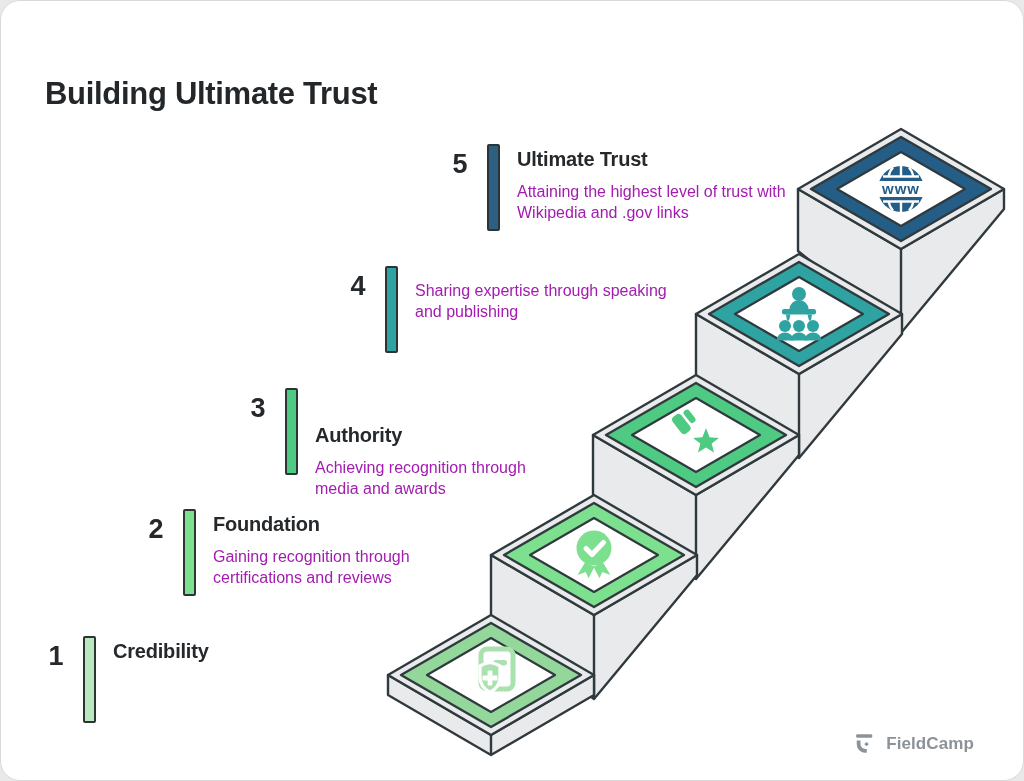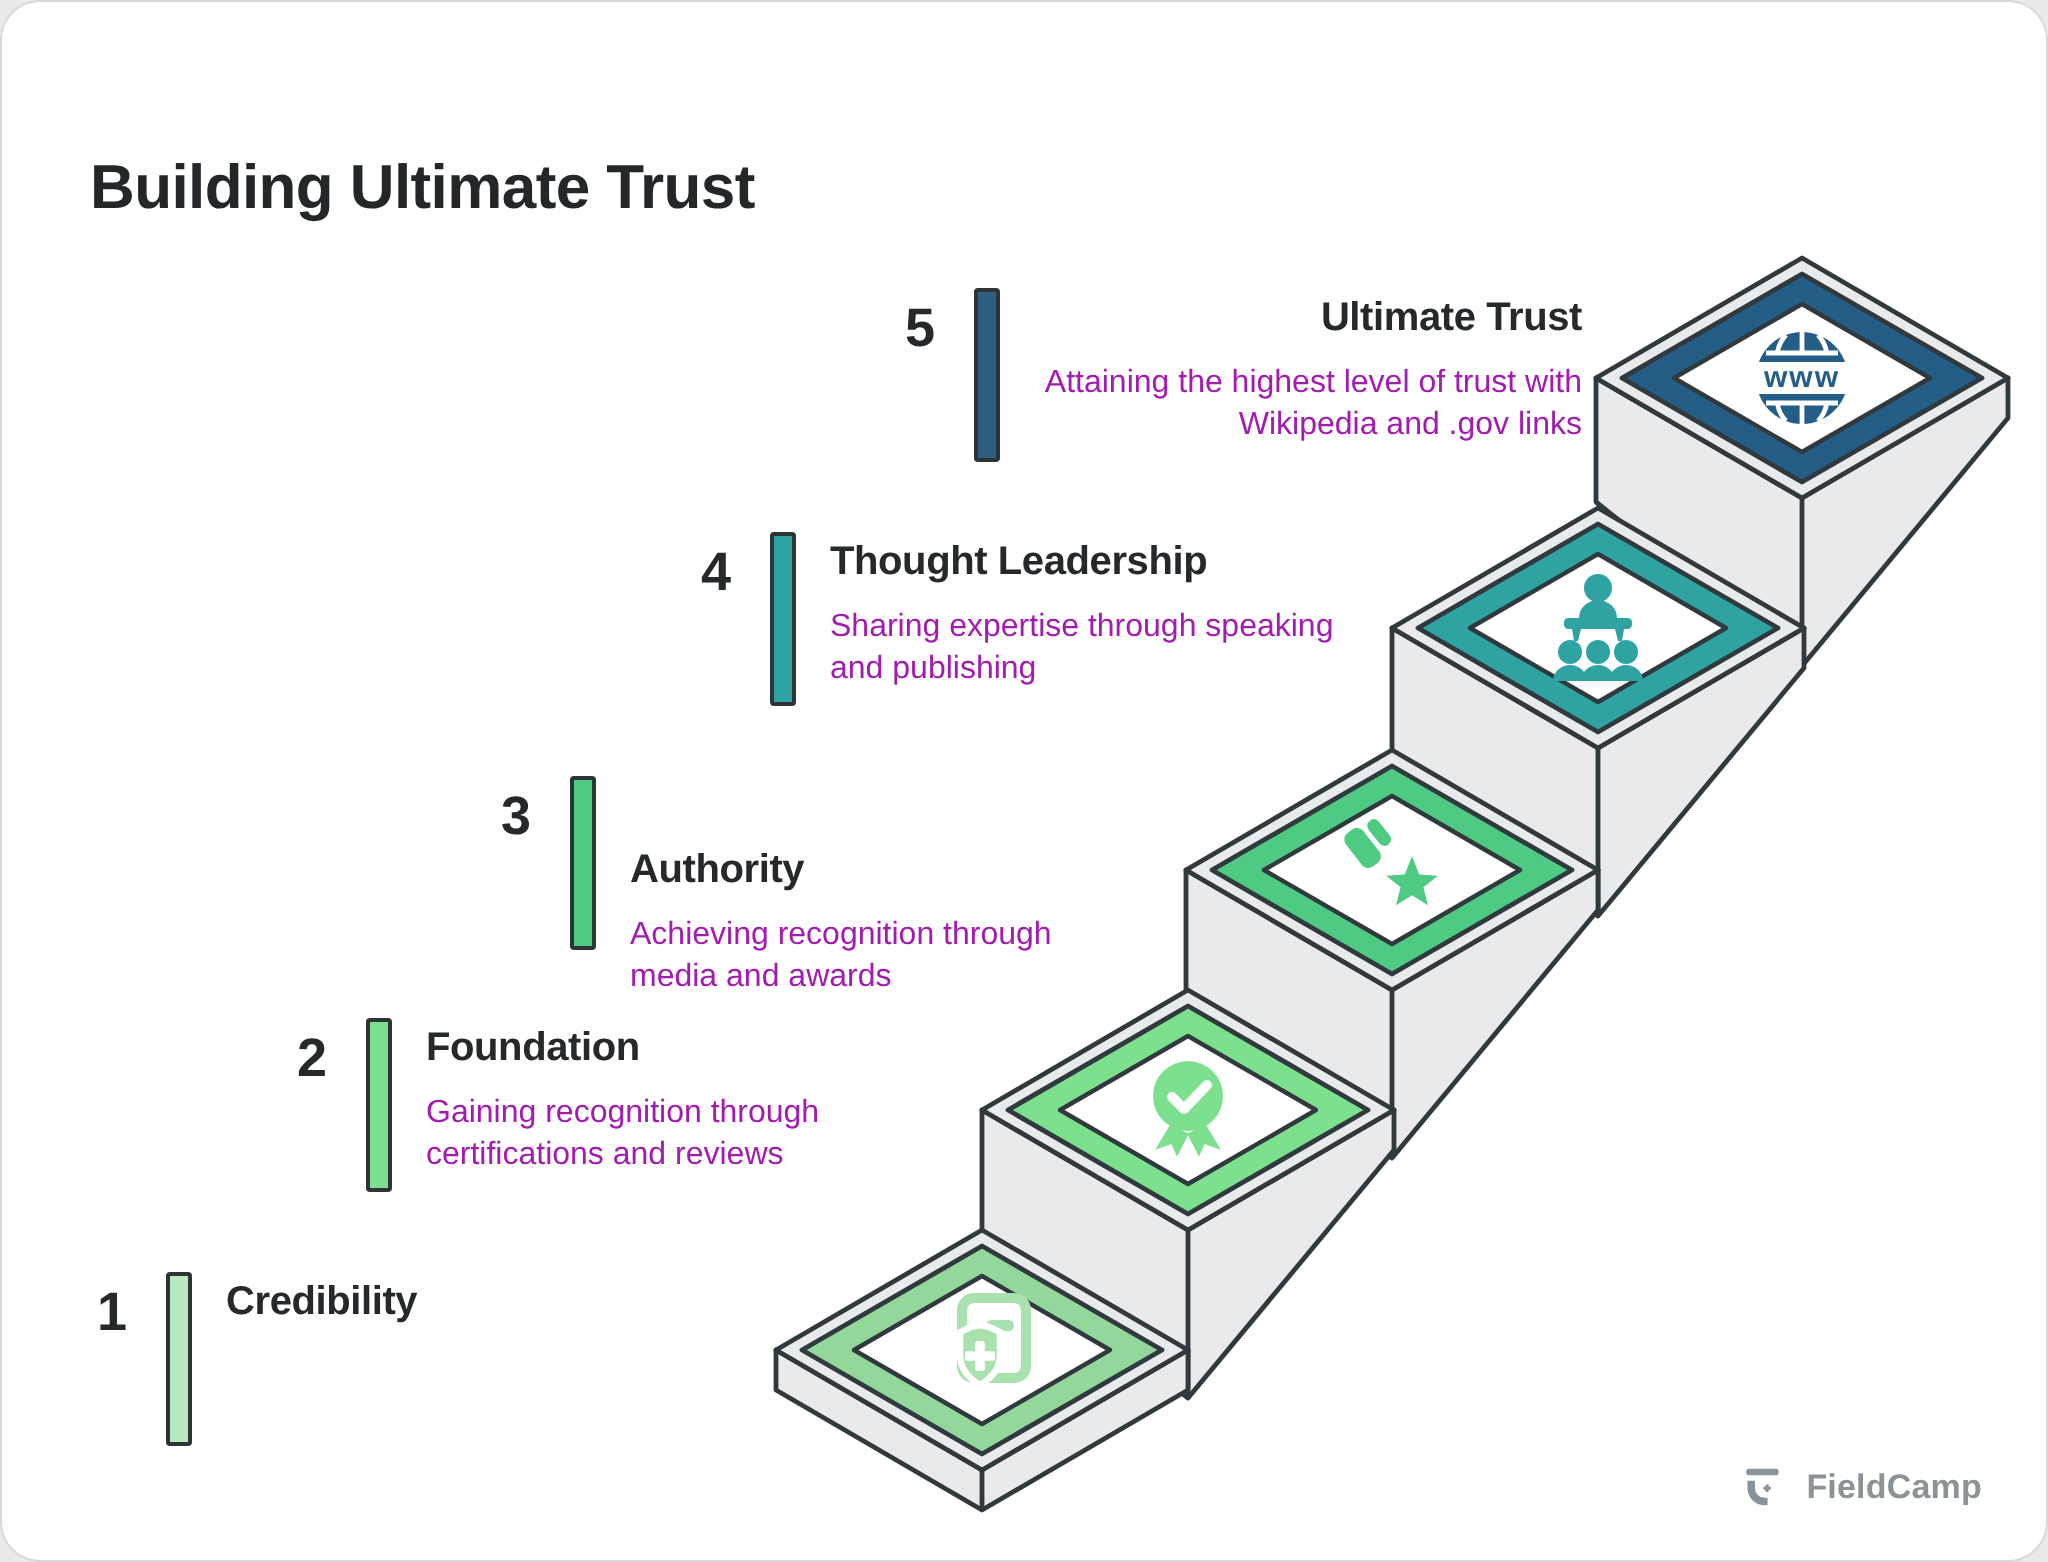--- a/index.html
+++ b/index.html
@@ -12,26 +12,26 @@
   .face{fill:#e9eaeb;stroke:#303a3e;stroke-width:2.4;stroke-linejoin:round;}
   .edge{stroke:#303a3e;stroke-width:2.4;fill:none;}
   .tile{stroke:#303a3e;stroke-width:2.4;stroke-linejoin:round;}
   .tile-inner{fill:#ffffff;stroke:#303a3e;stroke-width:2.2;stroke-linejoin:round;}
   .step-label{position:absolute;display:flex;align-items:flex-start;}
   .num{width:30px;text-align:center;padding-top:5px;font-size:27px;font-weight:700;color:#26292c;}
   .bar{width:13px;height:87px;margin-left:12px;border:2.5px solid #2d3436;border-radius:2px;box-sizing:border-box;}
   .txt{margin-left:17px;padding-top:4px;}
   .txt h2{margin:0;font-size:20px;font-weight:700;color:#26292c;letter-spacing:-0.2px;white-space:nowrap;}
   .txt p{margin:10px 0 0;font-size:16px;line-height:1.32;color:#a21caf;}
-  .s5{left:444px;top:143px;} .s5 .txt{width:274px;text-align:right;}
+  .s5{left:444px;top:143px;} .s5 .txt{width:274px;}
   .s4{left:342px;top:265px;} .s4 .txt{width:274px;}
   .s3{left:242px;top:387px;} .s3 .txt{width:240px;margin-top:32px;}
   .s2{left:140px;top:508px;} .s2 .txt{width:228px;}
   .s1{left:40px; top:635px;} .s1 .txt{width:228px;}
-  .brand{position:absolute;right:32px;bottom:24px;display:flex;align-items:center;gap:8px;color:#8b9298;}
+  .brand{position:absolute;right:49px;bottom:24px;display:flex;align-items:center;gap:8px;color:#8b9298;}
   .brand .name{font-size:17px;font-weight:600;letter-spacing:0.1px;}
 </style>
 </head>
 <body>
 
 <div class="card">
 
   <h1 class="page-title">Building Ultimate Trust</h1>
 
   <svg id="stairs" width="1024" height="781" viewBox="0 0 1024 781">
@@ -129,21 +129,20 @@
     <div class="bar" style="background: rgb(44, 95, 128);"></div>
     <div class="txt">
       <h2>Ultimate Trust</h2>
       <p>Attaining the highest level of trust with Wikipedia and .gov links</p>
     </div>
   </div>
   <div class="step-label s4">
     <div class="num">4</div>
     <div class="bar" style="background: rgb(47, 163, 162);"></div>
     <div class="txt">
-      <h2>Thought Leadership</h2>
       <p>Sharing expertise through speaking and publishing</p>
     </div>
   </div>
   <div class="step-label s3">
     <div class="num">3</div>
     <div class="bar" style="background: rgb(79, 202, 130);"></div>
     <div class="txt">
       <h2>Authority</h2>
       <p>Achieving recognition through media and awards</p>
     </div>

